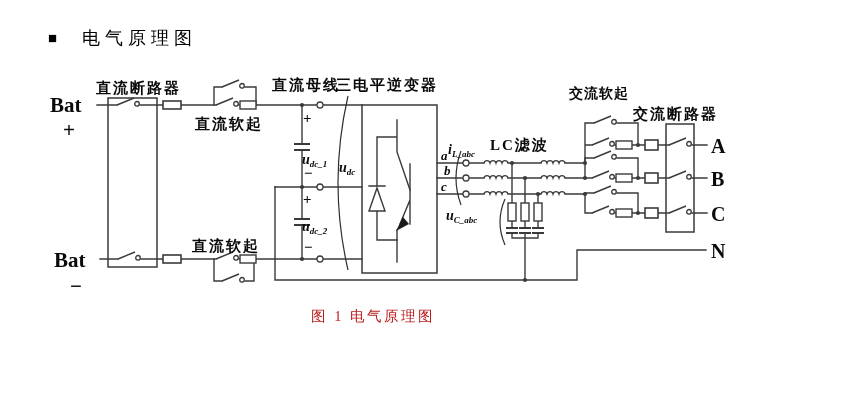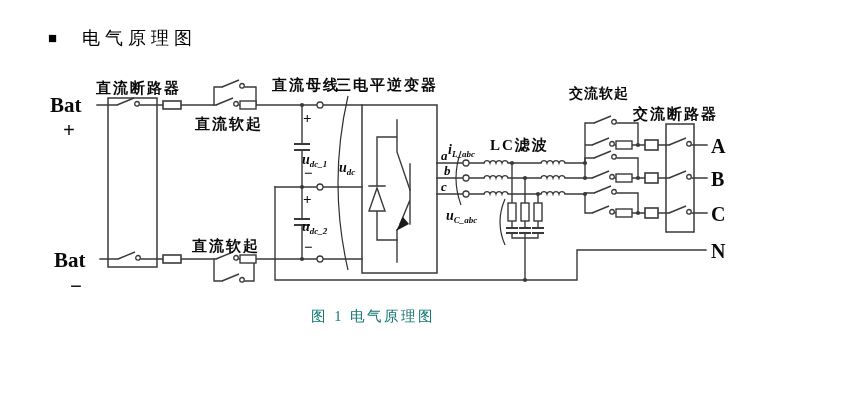--- a/index.html
+++ b/index.html
@@ -1,21 +1,21 @@
 <!DOCTYPE html>
 <html><head>
 <meta charset="utf-8">
 <style>
   html,body{margin:0;padding:0;background:#fff;}
   .page{position:relative;width:841px;height:409px;background:#ffffff;overflow:hidden;
         font-family:"Liberation Serif","DejaVu Serif",serif;}
   .heading{position:absolute;left:48px;top:26px;display:flex;align-items:center;gap:25px;color:#000;}
   .heading .bullet{font-size:15px;line-height:1;}
   .heading .heading-text{font-size:18px;letter-spacing:5px;}
-  .caption{position:absolute;left:311px;top:307px;font-size:14.5px;letter-spacing:2.5px;color:#0f766e;}
+  .caption{position:absolute;left:311px;top:307px;font-size:14.5px;letter-spacing:2.5px;color:#b91c1c;}
   svg{position:absolute;left:0;top:0;}
   svg .wire{stroke:#3a3a3a;stroke-width:1.4;fill:none;stroke-linecap:square;}
   svg .thick{stroke:#3a3a3a;stroke-width:2.2;fill:none;}
   svg .box{stroke:#3a3a3a;stroke-width:1.5;fill:none;}
   svg .brace{stroke:#2f2f2f;stroke-width:1.2;fill:none;}
   svg text{fill:#0a0a0a;}
   svg .lbl{font-family:"Liberation Serif","DejaVu Serif",serif;font-weight:bold;font-size:15px;letter-spacing:2px;}
   svg .lbl-sm{font-family:"Liberation Serif","DejaVu Serif",serif;font-weight:bold;font-size:14px;letter-spacing:1px;}
   svg .big{font-family:"Liberation Serif","DejaVu Serif",serif;font-weight:bold;font-size:21px;letter-spacing:0;}
   svg .term-lbl{font-family:"Liberation Serif","DejaVu Serif",serif;font-weight:bold;font-size:20px;}

